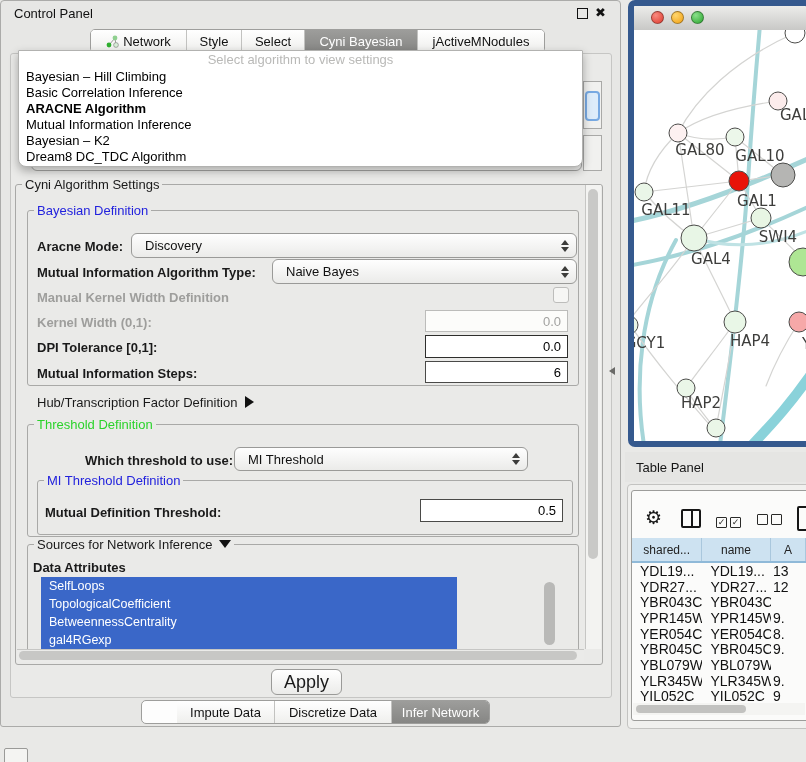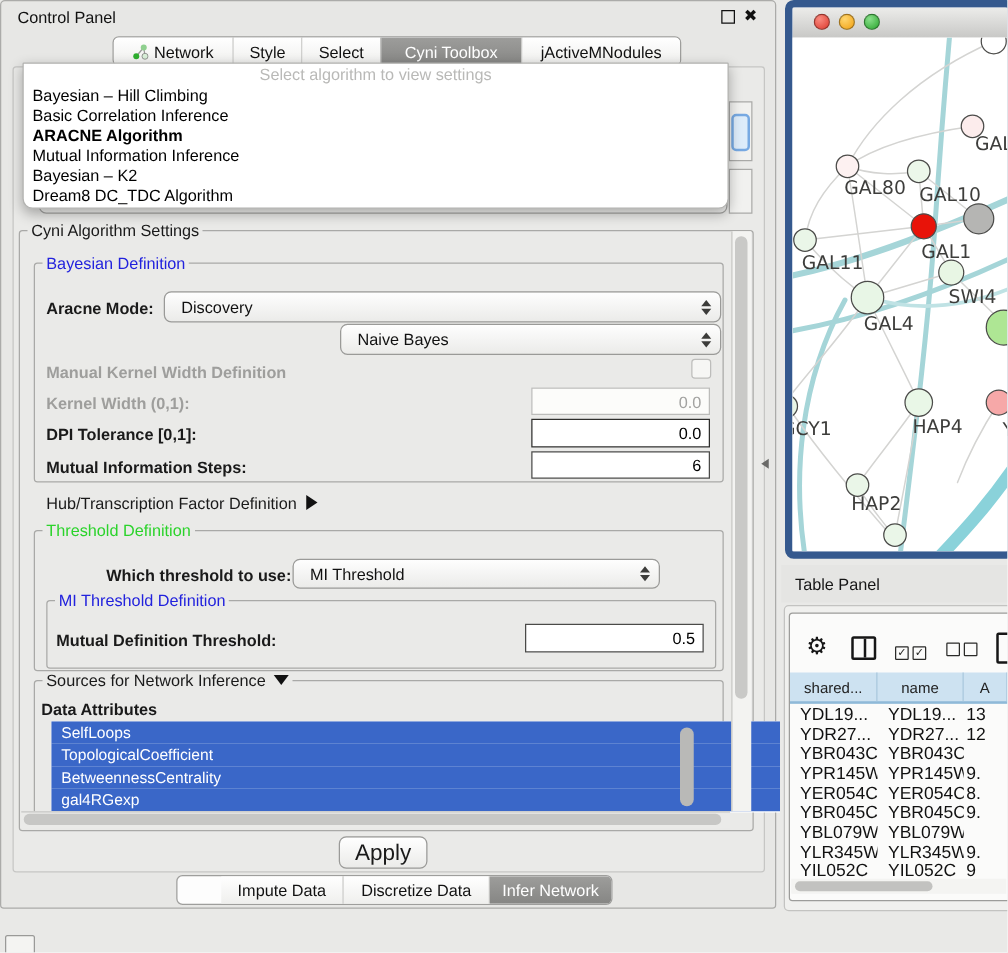--- a/index.html
+++ b/index.html
@@ -58,21 +58,21 @@
   .f-dis{border:1px solid #bcbcba;color:#a2a2a0;background:#fcfcfa;}
   .f-en{border:1.5px solid #2e2e2c;color:#000;}
   .f-en2{border:1px solid #4a4a48;color:#000;}
 
   .chk{position:absolute;width:14px;height:14px;border:1px solid #bdbdbb;border-radius:3px;background:#f6f6f4;}
 
   .tri-right{display:inline-block;width:0;height:0;border-top:6px solid transparent;border-bottom:6px solid transparent;border-left:9px solid #111;margin-left:8px;vertical-align:-1px;}
   .tri-down{display:inline-block;width:0;height:0;border-left:6px solid transparent;border-right:6px solid transparent;border-top:8px solid #111;margin-left:6px;vertical-align:1px;}
 
   
-  .attrlist{left:40px;top:576px;width:583px;height:73px;background:#fff;overflow:hidden;}
+  .attrlist{left:40px;top:576px;width:416px;height:73px;background:#fff;overflow:hidden;}
   .attrlist .ai{height:18px;line-height:18px;padding-left:8px;background:#3a67c8;color:#fff;font-size:12.5px;}
   .alist-vthumb{left:543px;top:581px;width:11px;height:63px;background:#b9b9b7;border-radius:6px;z-index:6;}
   .hscroll{left:16px;top:648px;width:567px;height:12px;background:#ebebe9;border-top:1px solid #c6c6c4;}
   .hthumb{position:absolute;left:2px;top:1px;width:558px;height:9px;background:#c7c7c5;border-radius:5px;}
 
   .vtrack{left:584px;top:184px;width:15px;height:464px;background:#f3f3f1;border-left:1px solid #c6c6c4;}
   .vthumb{position:absolute;left:2px;top:4px;width:10px;height:370px;background:#c9c9c7;border-radius:5px;}
 
   .applybtn{left:270px;top:668px;width:69px;height:24px;border:1px solid #9a9a98;border-radius:6px;
             background:linear-gradient(#ffffff,#ebebe9);font-size:18px;display:flex;align-items:center;justify-content:center;}
@@ -131,21 +131,21 @@
           </svg>
           <span>Network</span>
         </div>
         <div class="sg" style="width: 54px;">
           <span>Style</span>
         </div>
         <div class="sg" style="width: 62px;">
           <span>Select</span>
         </div>
         <div class="sg sel" style="width: 112px;">
-          <span>Cyni Toolbox</span>
+          <span>Cyni Bayesian</span>
         </div>
         <div class="sg" style="width: 126px;">
           <span>jActiveMNodules</span>
         </div>
       </div>
 
     <div class="abs inner-frame"></div>
 
     <div class="abs frag" style="left:582px;top:80px;width:17px;height:46px;"></div>
     <div class="abs frag-blue" style="left:584px;top:90px;width:11px;height:26px;"></div>
@@ -174,20 +174,21 @@
 
     <span class="lbl b" style="left:36px;top:238px;">Aracne Mode:</span>
     <div class="combo" style="left:130px;top:232px;width:446px;height:25px;">
       <span class="ct">Discovery</span>
       <span class="spin">
           <i class="up"></i>
           <i class="dn"></i>
         </span>
     </div>
 
+    <span class="lbl b" style="left:36px;top:264px;">Mutual Information Algorithm Type:</span>
     <div class="combo" style="left:271px;top:258px;width:305px;height:25px;">
       <span class="ct">Naive Bayes</span>
       <span class="spin">
           <i class="up"></i>
           <i class="dn"></i>
         </span>
     </div>
 
     <span class="lbl b dis" style="left:36px;top:289px;">Manual Kernel Width Definition</span>
     <div class="chk" style="left:552px;top:286px;"></div>

